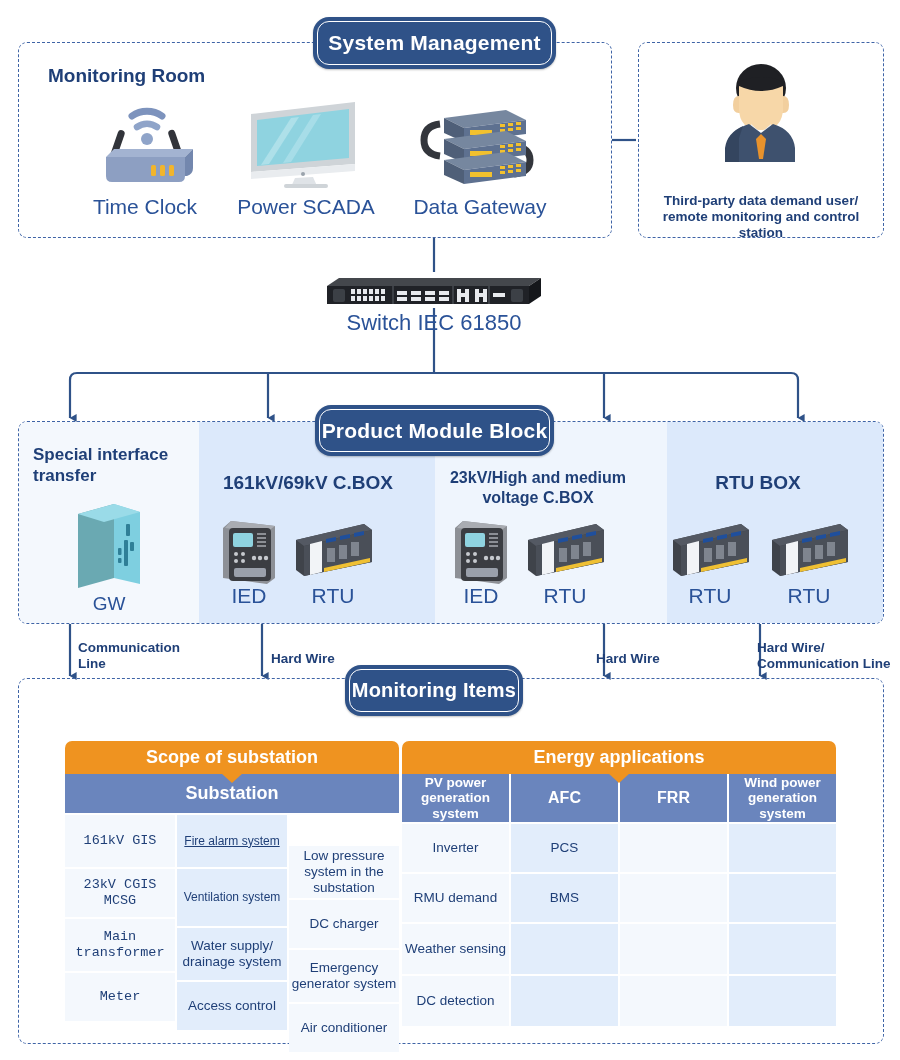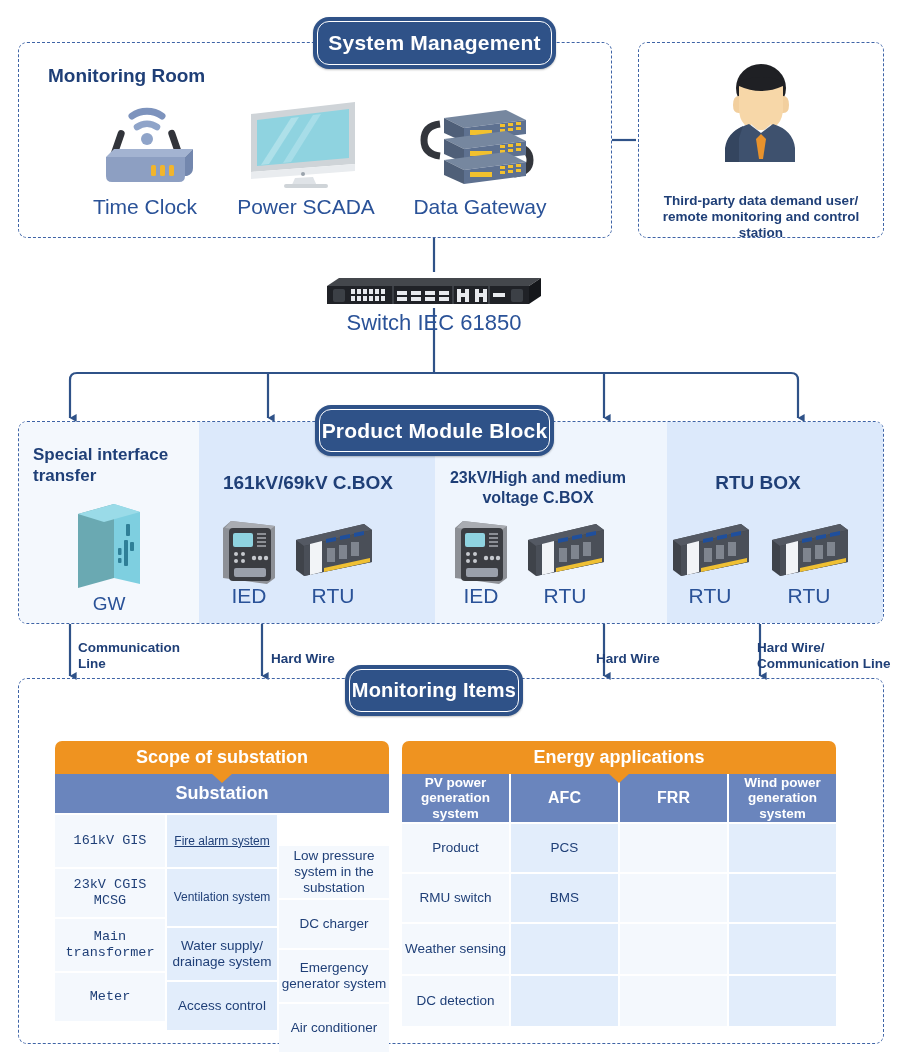--- a/index.html
+++ b/index.html
@@ -476,21 +476,21 @@
   <div class="lbl" style="left:757px; top:640px; width:146px; font-size:13.5px;">Hard Wire/
 Communication Line</div>
 
   <div class="dashed-box" style="left:18px; top:678px; width:866px; height:366px;"></div>
 
   <div class="pill" style="left:345px; top:665px; width:178px; height:51px;">
     <div class="pill-inner"></div>
     <span style="font-size:20px;">Monitoring Items</span>
   </div>
 
-  <div class="tbl" style="left:55px; top:741px; width:334px;">
+  <div class="tbl" style="left:65px; top:741px; width:334px;">
     <div class="tbl-head" style="height:33px; line-height:33px; font-size:18px;">
       <span>Scope of substation</span>
       <div class="notch"></div>
     </div>
     <div class="subhead-row">
       <div class="subhead" style="width:334px; height:39px; font-size:18px;">
         <span>Substation</span>
       </div>
     </div>
     <div class="grid" style="margin-top:2px;">
@@ -551,23 +551,23 @@
         <span>FRR</span>
       </div>
       <div class="subhead" style="width:107px; height:48px; font-size:13.5px; margin-left:2px;">
         <span style="white-space:pre-line;">Wind power
 generation
 system</span>
       </div>
     </div>
     <div class="grid" style="margin-top:2px;">
       <div class="gcol" style="width:107px;">
-        <div class="cell" style="height:48px;font-size:13.5px;">Product</div>
-        <div class="rowgap"></div>
-        <div class="cell" style="height:48px;font-size:13.5px;">RMU switch</div>
+        <div class="cell" style="height:48px;font-size:13.5px;">Inverter</div>
+        <div class="rowgap"></div>
+        <div class="cell" style="height:48px;font-size:13.5px;">RMU demand</div>
         <div class="rowgap"></div>
         <div class="cell" style="height:50px;font-size:13.5px;">Weather sensing</div>
         <div class="rowgap"></div>
         <div class="cell" style="height:50px;font-size:13.5px;">DC detection</div>
       </div>
       <div class="gcol alt" style="width:107px;">
         <div class="cell" style="height:48px;font-size:13.5px;">PCS</div>
         <div class="rowgap"></div>
         <div class="cell" style="height:48px;font-size:13.5px;">BMS</div>
         <div class="rowgap"></div>

